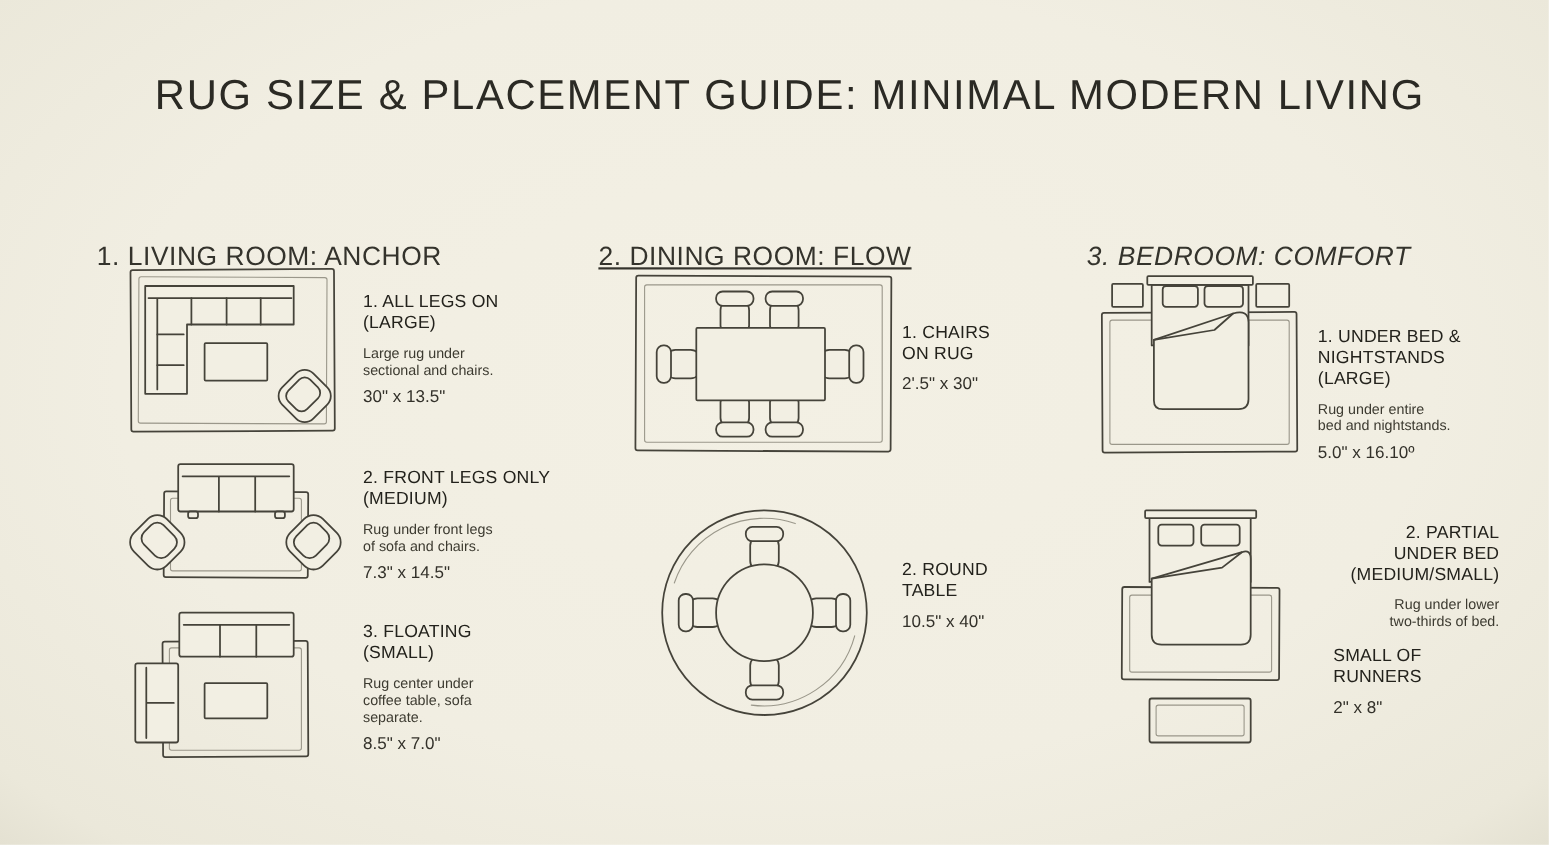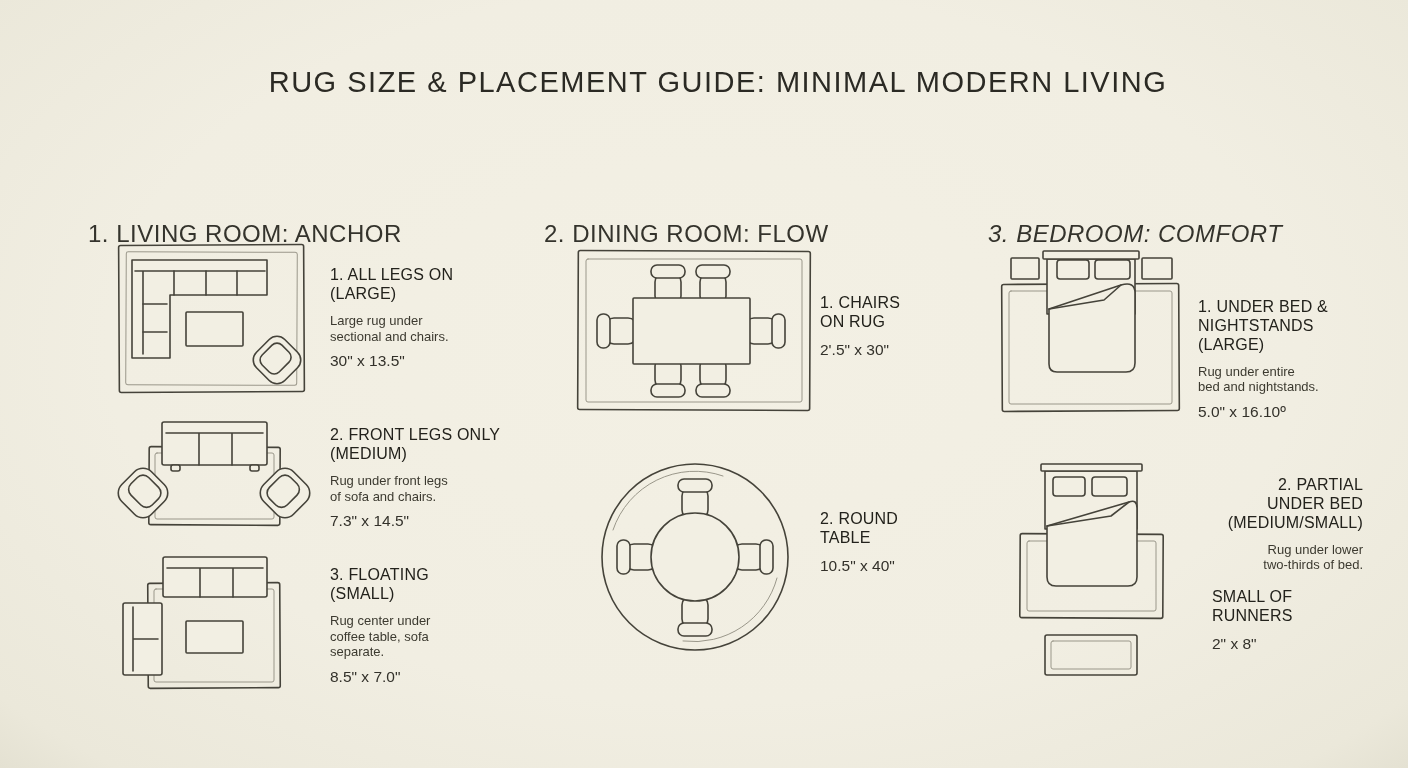--- a/index.html
+++ b/index.html
@@ -7,21 +7,21 @@
     position:relative;
     width:1408px;height:768px;
     background:radial-gradient(ellipse at 50% 45%, #f3f0e4 0%, #f1eee2 60%, #ebe8da 92%, #e4e1d2 100%);
     font-family:"Liberation Sans", sans-serif;
     color:#2e2d27;
     overflow:hidden;
   }
   .title{
     position:absolute;left:0;right:0;top:66px;
     text-align:center;
-    font-size:29px;
+    font-size:38px;
     font-weight:300;
     letter-spacing:1.5px;
     color:#2b2a24;
     white-space:nowrap;
     padding-left:28px;
   }
   .section-header{
     position:absolute;
     font-size:24px;
     font-weight:300;
@@ -125,21 +125,21 @@
 
   <div class="tb" style="left:330px;top:566px;width:180px;">
     <div class="heading">3. FLOATING
 (SMALL)</div>
     <div class="note">Rug center under
 coffee table, sofa
 separate.</div>
     <div class="dims">8.5" x 7.0"</div>
   </div>
 
-  <div class="section-header" style="left:544px;top:184px;">2. DINING ROOM: FLOW</div>
+  <div class="section-header" style="left:544px;top:184px;text-decoration:underline;">2. DINING ROOM: FLOW</div>
 
   <svg class="diagram" style="left:573px;top:243px;" width="240" height="172" viewBox="0 0 240 172">
     <rect class="sk" x="5" y="8" width="232" height="159" rx="2" transform="rotate(0.25 120 86)"></rect>
     <rect class="lt" x="13" y="16" width="216" height="143" rx="2"></rect>
     <g transform="translate(95 42)">
       <rect class="skf" x="-13" y="-12" width="26" height="32" rx="9"></rect>
         <rect class="skf" x="-17" y="-20" width="34" height="13" rx="6"></rect>
     </g>
     <g transform="translate(140 42)">
       <rect class="skf" x="-13" y="-12" width="26" height="32" rx="9"></rect>

